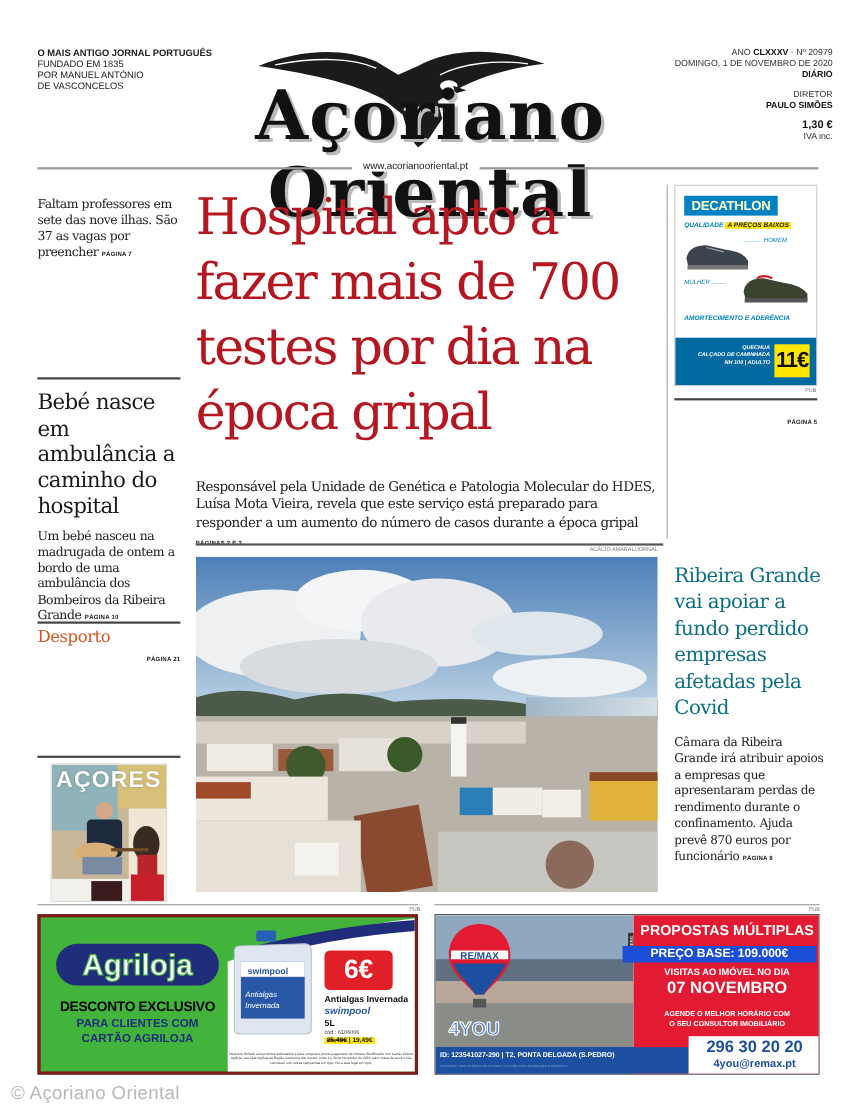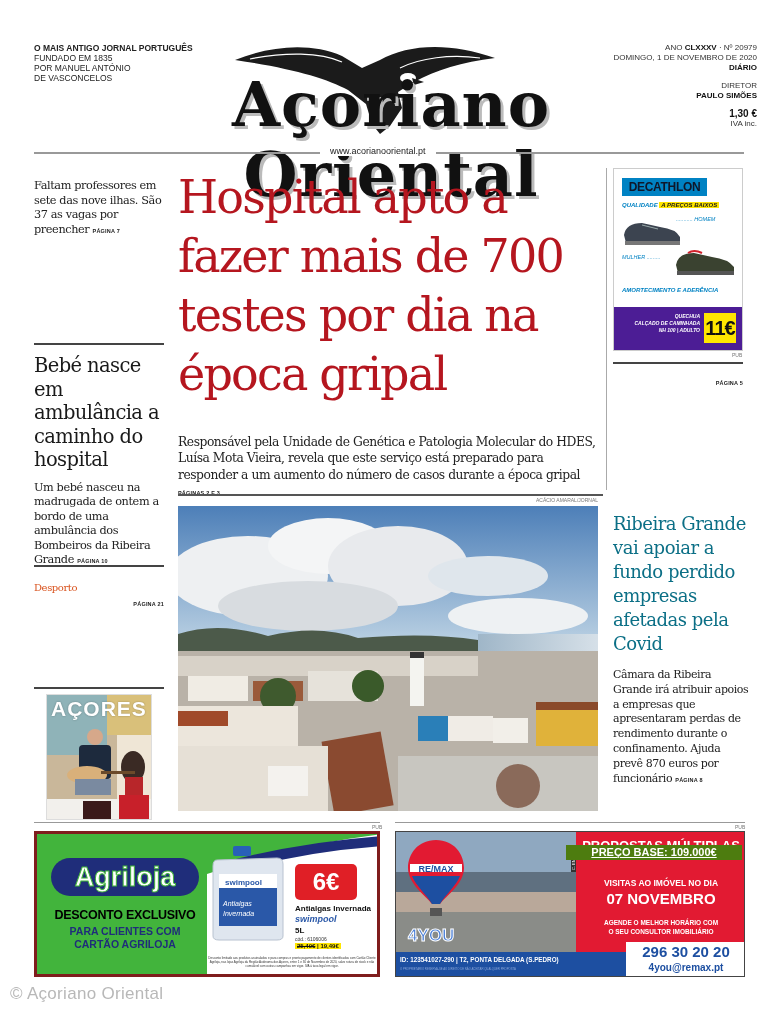--- a/index.html
+++ b/index.html
@@ -22,21 +22,21 @@
     .url-rule { left: 34px; top: 152px; width: 710px; height: 2px; background: #999; }
     .url { left: 320px; top: 146px; padding: 0 10px; background: #fff; font-family: "Liberation Sans", sans-serif; font-size: 9px; color: #222; }
 
     
     .col-left { left: 34px; width: 130px; }
     .hl-sm { font-family: "DejaVu Serif", serif; font-size: 19px; line-height: 23px; color: #1a1a1a; letter-spacing: -0.6px; }
     .body-sm { font-family: "DejaVu Serif", serif; font-size: 11.3px; line-height: 14.6px; color: #222; letter-spacing: -0.4px; }
     .pg { font-family: "Liberation Sans", sans-serif; font-weight: bold; font-size: 5.5px; letter-spacing: 0.2px; color: #222; }
     .rule-dark { height: 2px; background: #444; }
 
-    .desporto { font-family: "DejaVu Serif", serif; font-size: 10px; color: #d9531e; letter-spacing: -0.4px; margin-top: 12px; }
+    .desporto { font-family: "DejaVu Serif", serif; font-size: 15px; color: #d9531e; letter-spacing: -0.4px; }
 
     
     .lead-hl { left: 178px; top: 168px; width: 425px; font-family: "DejaVu Serif", serif; font-size: 46px; line-height: 59px; color: #b5161f; letter-spacing: -1.8px; }
     .lead-body { left: 178px; top: 434px; width: 425px; font-family: "DejaVu Serif", serif; font-size: 12.3px; line-height: 16.4px; color: #222; letter-spacing: -0.45px; }
     .lead-rule { left: 178px; top: 494px; width: 425px; height: 2px; background: #555; }
     .credit { left: 440px; top: 497px; width: 158px; text-align: right; font-family: "Liberation Sans", sans-serif; font-size: 5px; color: #777; }
 
     .photo { left: 178px; top: 506px; width: 420px; height: 305px; overflow: hidden; }
 
     
@@ -177,39 +177,39 @@
     <rect x="0" y="240" width="150" height="65" fill="#e6e0d6"></rect>
     <rect x="220" y="250" width="200" height="55" fill="#c8c6c0"></rect>
     <circle cx="340" cy="280" r="22" fill="#8a6a5a"></circle>
     <rect x="90" y="260" width="40" height="30" fill="#f4f2ee"></rect>
   </svg>
 </div>
 
 <div class="abs vrule"></div>
 
 <div class="abs deca">
-  <div class="abs" style="left:8px;top:9px;width:85px;height:18px;background:#0082c3;color:#0f172a;font-family:'Liberation Sans',sans-serif;font-weight:bold;font-size:12px;line-height:18px;text-align:center;letter-spacing:-0.3px;">DECATHLON</div>
+  <div class="abs" style="left:8px;top:9px;width:85px;height:18px;background:#0082c3;color:#fef9c3;font-family:'Liberation Sans',sans-serif;font-weight:bold;font-size:12px;line-height:18px;text-align:center;letter-spacing:-0.3px;">DECATHLON</div>
   <div class="abs" style="left:8px;top:33px;font-family:'Liberation Sans',sans-serif;font-weight:bold;font-style:italic;font-size:6px;color:#0082c3;">
     <span>QUALIDADE</span>
     <span style="background:#ffe600;color:#1a1a1a;padding:0 2px;">A PREÇOS BAIXOS</span>
   </div>
   <div class="abs" style="left:62px;top:47px;font-family:'Liberation Sans',sans-serif;font-style:italic;font-size:5.5px;color:#0082c3;">........... <span>HOMEM</span></div>
   <svg class="abs" style="left:8px;top:48px;" width="60" height="30" viewBox="0 0 60 30">
     <path d="M2 18 Q4 6 20 6 L38 10 Q54 12 58 20 L58 26 L4 26 Z" fill="#3c4450"></path>
     <rect x="3" y="24" width="55" height="4" fill="#777"></rect>
     <path d="M20 8 L36 12" stroke="#9aa" stroke-width="1"></path>
   </svg>
   <div class="abs" style="left:8px;top:85px;font-family:'Liberation Sans',sans-serif;font-style:italic;font-size:5.5px;color:#0082c3;"><span>MULHER</span> .........</div>
   <svg class="abs" style="left:60px;top:78px;" width="62" height="30" viewBox="0 0 62 30">
     <path d="M2 18 Q4 6 20 6 L38 10 Q54 12 60 20 L60 26 L4 26 Z" fill="#3a4230"></path>
     <path d="M14 6 Q20 2 28 6" stroke="#d0202a" stroke-width="2" fill="none"></path>
     <rect x="3" y="24" width="57" height="4" fill="#555"></rect>
   </svg>
   <div class="abs" style="left:8px;top:118px;width:116px;font-family:'Liberation Sans',sans-serif;font-weight:bold;font-style:italic;font-size:6px;color:#0082c3;">AMORTECIMENTO E ADERÊNCIA</div>
-  <div class="abs" style="left:0;top:138px;width:128px;height:43px;background:#4c1d95;">
+  <div class="abs" style="left:0;top:138px;width:128px;height:43px;background:#0369a1;">
     <div class="abs" style="left:4px;top:6px;width:82px;text-align:right;font-family:'Liberation Sans',sans-serif;font-weight:bold;font-style:italic;font-size:5px;color:#fff;line-height:7px;">
       <div>QUECHUA</div>
       <div>CALÇADO DE CAMINHADA</div>
       <div>NH 100 | ADULTO</div>
     </div>
     <div class="abs" style="left:90px;top:6px;width:32px;height:30px;background:#ffe600;color:#111;font-family:'Liberation Sans',sans-serif;font-weight:bold;font-size:20px;line-height:30px;text-align:center;letter-spacing:-1px;">11€</div>
   </div>
 </div>
 <div class="abs ad-tag" style="left:732px;top:352px;">PUB</div>
 
@@ -276,21 +276,21 @@
     <path d="M4 26 L56 26 L56 34 L4 34 Z" fill="#fff"></path>
     <path d="M6 38 L54 38 C50 48 40 56 34 66 L26 66 C20 56 10 48 6 38 Z" fill="#1d4fa1"></path>
     <rect x="24" y="70" width="12" height="8" fill="#555"></rect>
   </svg>
   <div class="abs" style="left:10px;top:32px;width:60px;text-align:center;font-family:'Liberation Sans',sans-serif;font-weight:bold;font-size:9px;color:#1d4fa1;">RE/MAX</div>
   <div class="abs" style="left:12px;top:94px;font-family:'Liberation Sans',sans-serif;font-weight:bold;font-size:17px;color:#4a7fd8;-webkit-text-stroke:1px #ffffff;">4YOU</div>
   <div class="abs" style="left:175px;top:40px;transform:rotate(-90deg);transform-origin:left top;font-family:'Liberation Sans',sans-serif;font-size:4px;color:#fff;background:#333;padding:0 2px;">C. ENERG.</div>
 
   <div class="abs" style="left:180px;top:0;width:170px;height:146px;background:#e21a32;"></div>
   <div class="abs" style="left:182px;top:6px;width:166px;text-align:center;font-family:'Liberation Sans',sans-serif;font-weight:bold;font-size:13px;color:#fff;">PROPOSTAS MÚLTIPLAS</div>
-  <div class="abs" style="left:170px;top:13px;width:176px;height:15px;background:#4d7c0f;text-align:center;font-family:'Liberation Sans',sans-serif;font-weight:bold;font-size:11px;line-height:15px;color:#fff;text-decoration:underline;">PREÇO BASE: 109.000€</div>
+  <div class="abs" style="left:170px;top:28px;width:176px;height:15px;background:#1d4ed8;text-align:center;font-family:'Liberation Sans',sans-serif;font-weight:bold;font-size:11px;line-height:15px;color:#fff;">PREÇO BASE: 109.000€</div>
   <div class="abs" style="left:182px;top:46px;width:166px;text-align:center;font-family:'Liberation Sans',sans-serif;font-weight:bold;font-size:8.5px;color:#fff;">VISITAS AO IMÓVEL NO DIA</div>
   <div class="abs" style="left:182px;top:58px;width:166px;text-align:center;font-family:'Liberation Sans',sans-serif;font-weight:bold;font-size:15px;color:#fff;">07 NOVEMBRO</div>
   <div class="abs" style="left:182px;top:86px;width:166px;text-align:center;font-family:'Liberation Sans',sans-serif;font-weight:bold;font-size:6.5px;line-height:9px;color:#fff;">
     <div>AGENDE O MELHOR HORÁRIO COM</div>
     <div>O SEU CONSULTOR IMOBILIÁRIO</div>
   </div>
   <div class="abs" style="left:0;top:120px;width:230px;height:26px;background:#1d4fa1;"></div>
   <div class="abs" style="left:4px;top:124px;width:226px;font-family:'Liberation Sans',sans-serif;font-weight:bold;font-size:6.3px;color:#fff;white-space:nowrap;">ID: 123541027-290 | T2, PONTA DELGADA (S.PEDRO)</div>
   <div class="abs" style="left:4px;top:135px;width:226px;font-family:'Liberation Sans',sans-serif;font-size:2.8px;color:#8aa6d8;white-space:nowrap;">O PROPRIETÁRIO RESERVA-SE AO DIREITO DE NÃO ACEITAR QUALQUER PROPOSTA</div>
   <div class="abs" style="left:230px;top:110px;width:120px;height:36px;background:#fff;"></div>

